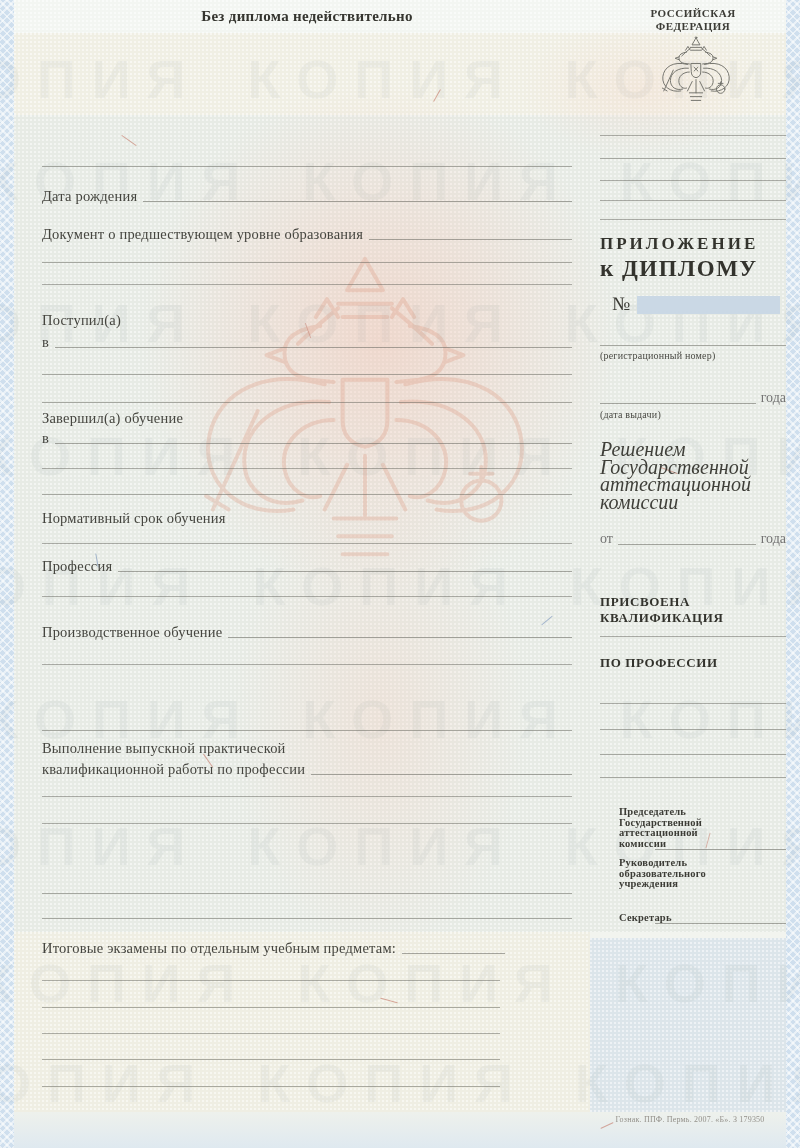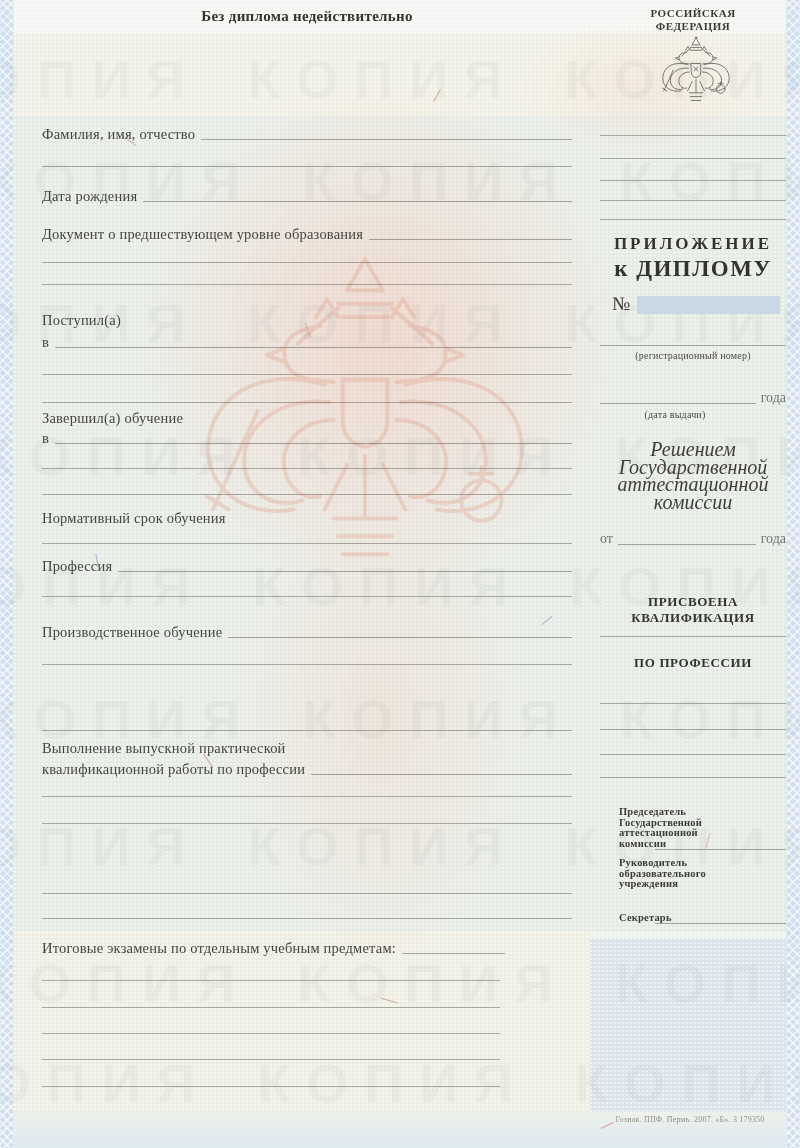--- a/index.html
+++ b/index.html
@@ -46,21 +46,21 @@
     font-size:11px;font-weight:bold;line-height:13px;letter-spacing:.5px;color:#3c3c36;}
   .emblem{position:absolute;left:658px;top:36px;width:76px;height:72px;}
   
   .row{position:absolute;display:flex;align-items:flex-end;height:18px;}
   .row .lbl{white-space:nowrap;padding-right:6px;font-size:14.5px;letter-spacing:.2px;color:#45453f;line-height:15px;}
   .row .ln{flex:1;border-bottom:1px solid rgba(100,100,92,.55);height:0;margin-bottom:2px;}
   .plainlbl{position:absolute;font-size:14.5px;letter-spacing:.2px;color:#45453f;white-space:nowrap;}
   .fullline{position:absolute;height:1px;background:rgba(100,100,92,.5);}
   
   .rc{position:absolute;left:600px;width:186px;}
-  .rc-center{text-align:center;}
+  .rc-center{}
   .title1{font-size:17px;font-weight:bold;letter-spacing:3px;color:#33332d;}
   .title2{font-size:23px;font-weight:bold;letter-spacing:1.5px;color:#33332d;}
   .numsign{position:absolute;left:612px;top:293px;font-size:19px;color:#3a3a34;}
   .numbox{position:absolute;left:637px;top:296px;width:143px;height:18px;background:#cad8e5;}
   .caption{font-size:10px;color:#4a4a44;letter-spacing:.2px;}
   .rc .lnw{border-bottom:1px solid rgba(100,100,92,.55);flex:1;height:0;margin-bottom:2px;}
   .rc-row{display:flex;align-items:flex-end;height:16px;font-size:14px;color:#737373;}
   .rc-row .word{padding-left:5px;white-space:nowrap;}
   .rc-row .word-l{padding-right:5px;white-space:nowrap;text-align:center;}
   .decision{font-style:italic;font-size:20px;line-height:17.5px;color:#3f3f39;}
@@ -160,24 +160,20 @@
         <path d="M47,38 C54,38 59,43 58,49 C57,54 53,56 50,55"></path>
       <path d="M35,29 h10 v9 q0,5 -5,6 q-5,-1 -5,-6 z"></path>
         <path d="M38,33 l4,4 M42,33 l-4,4"></path>
       <path d="M40,46 v14 M36,48 l-5,10 M44,48 l5,10 M33,60 h14 M34,64 h12 M35,68 h10"></path>
       <path d="M16,36 L6,58 M4.5,55 l5,3"></path>
         <circle cx="66" cy="56" r="4.5"></circle>
         <path d="M66,51.5 v-3 M63.5,50 h5"></path>
     </g>
   </svg>
 
-  <div class="row" style="left:42px;top:124px;width:530px">
-    <span class="lbl">Фамилия, имя, отчество</span>
-      <div class="ln"></div>
-  </div>
   <div class="fullline" style="left:42px;top:166px;width:530px"></div>
   <div class="row" style="left:42px;top:186px;width:530px">
     <span class="lbl">Дата рождения</span>
       <div class="ln"></div>
   </div>
   <div class="row" style="left:42px;top:224px;width:530px">
     <span class="lbl">Документ о предшествующем уровне образования</span>
       <div class="ln"></div>
   </div>
   <div class="fullline" style="left:42px;top:262px;width:530px"></div>

